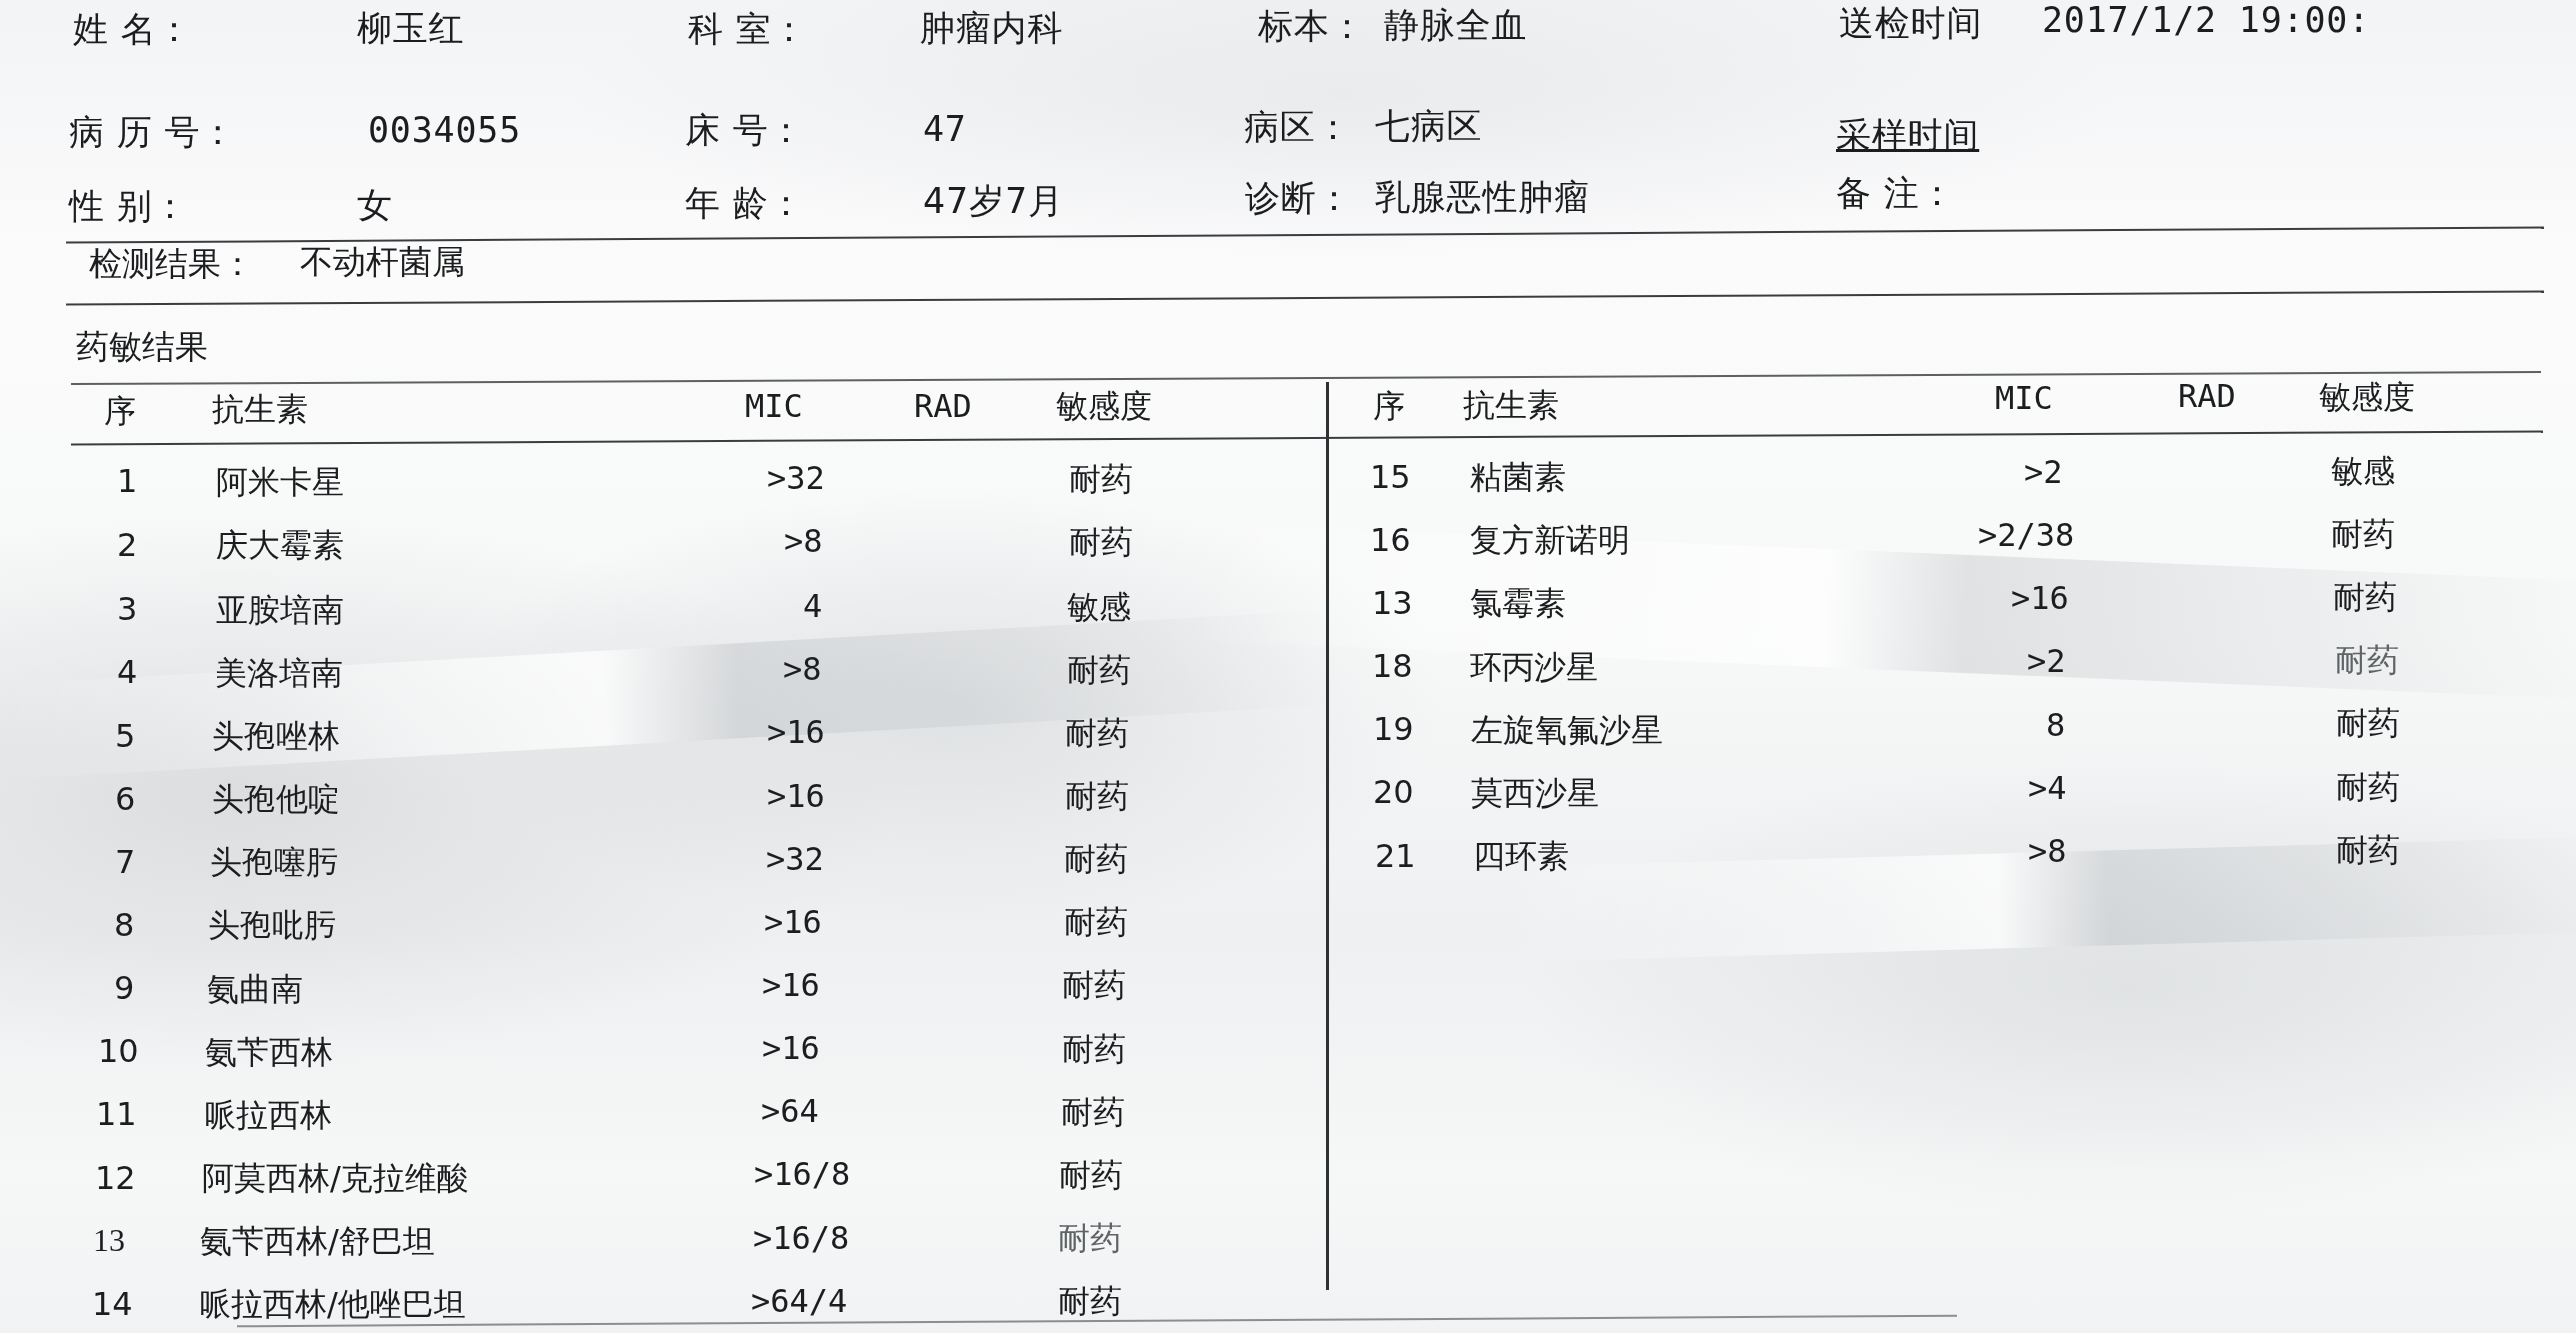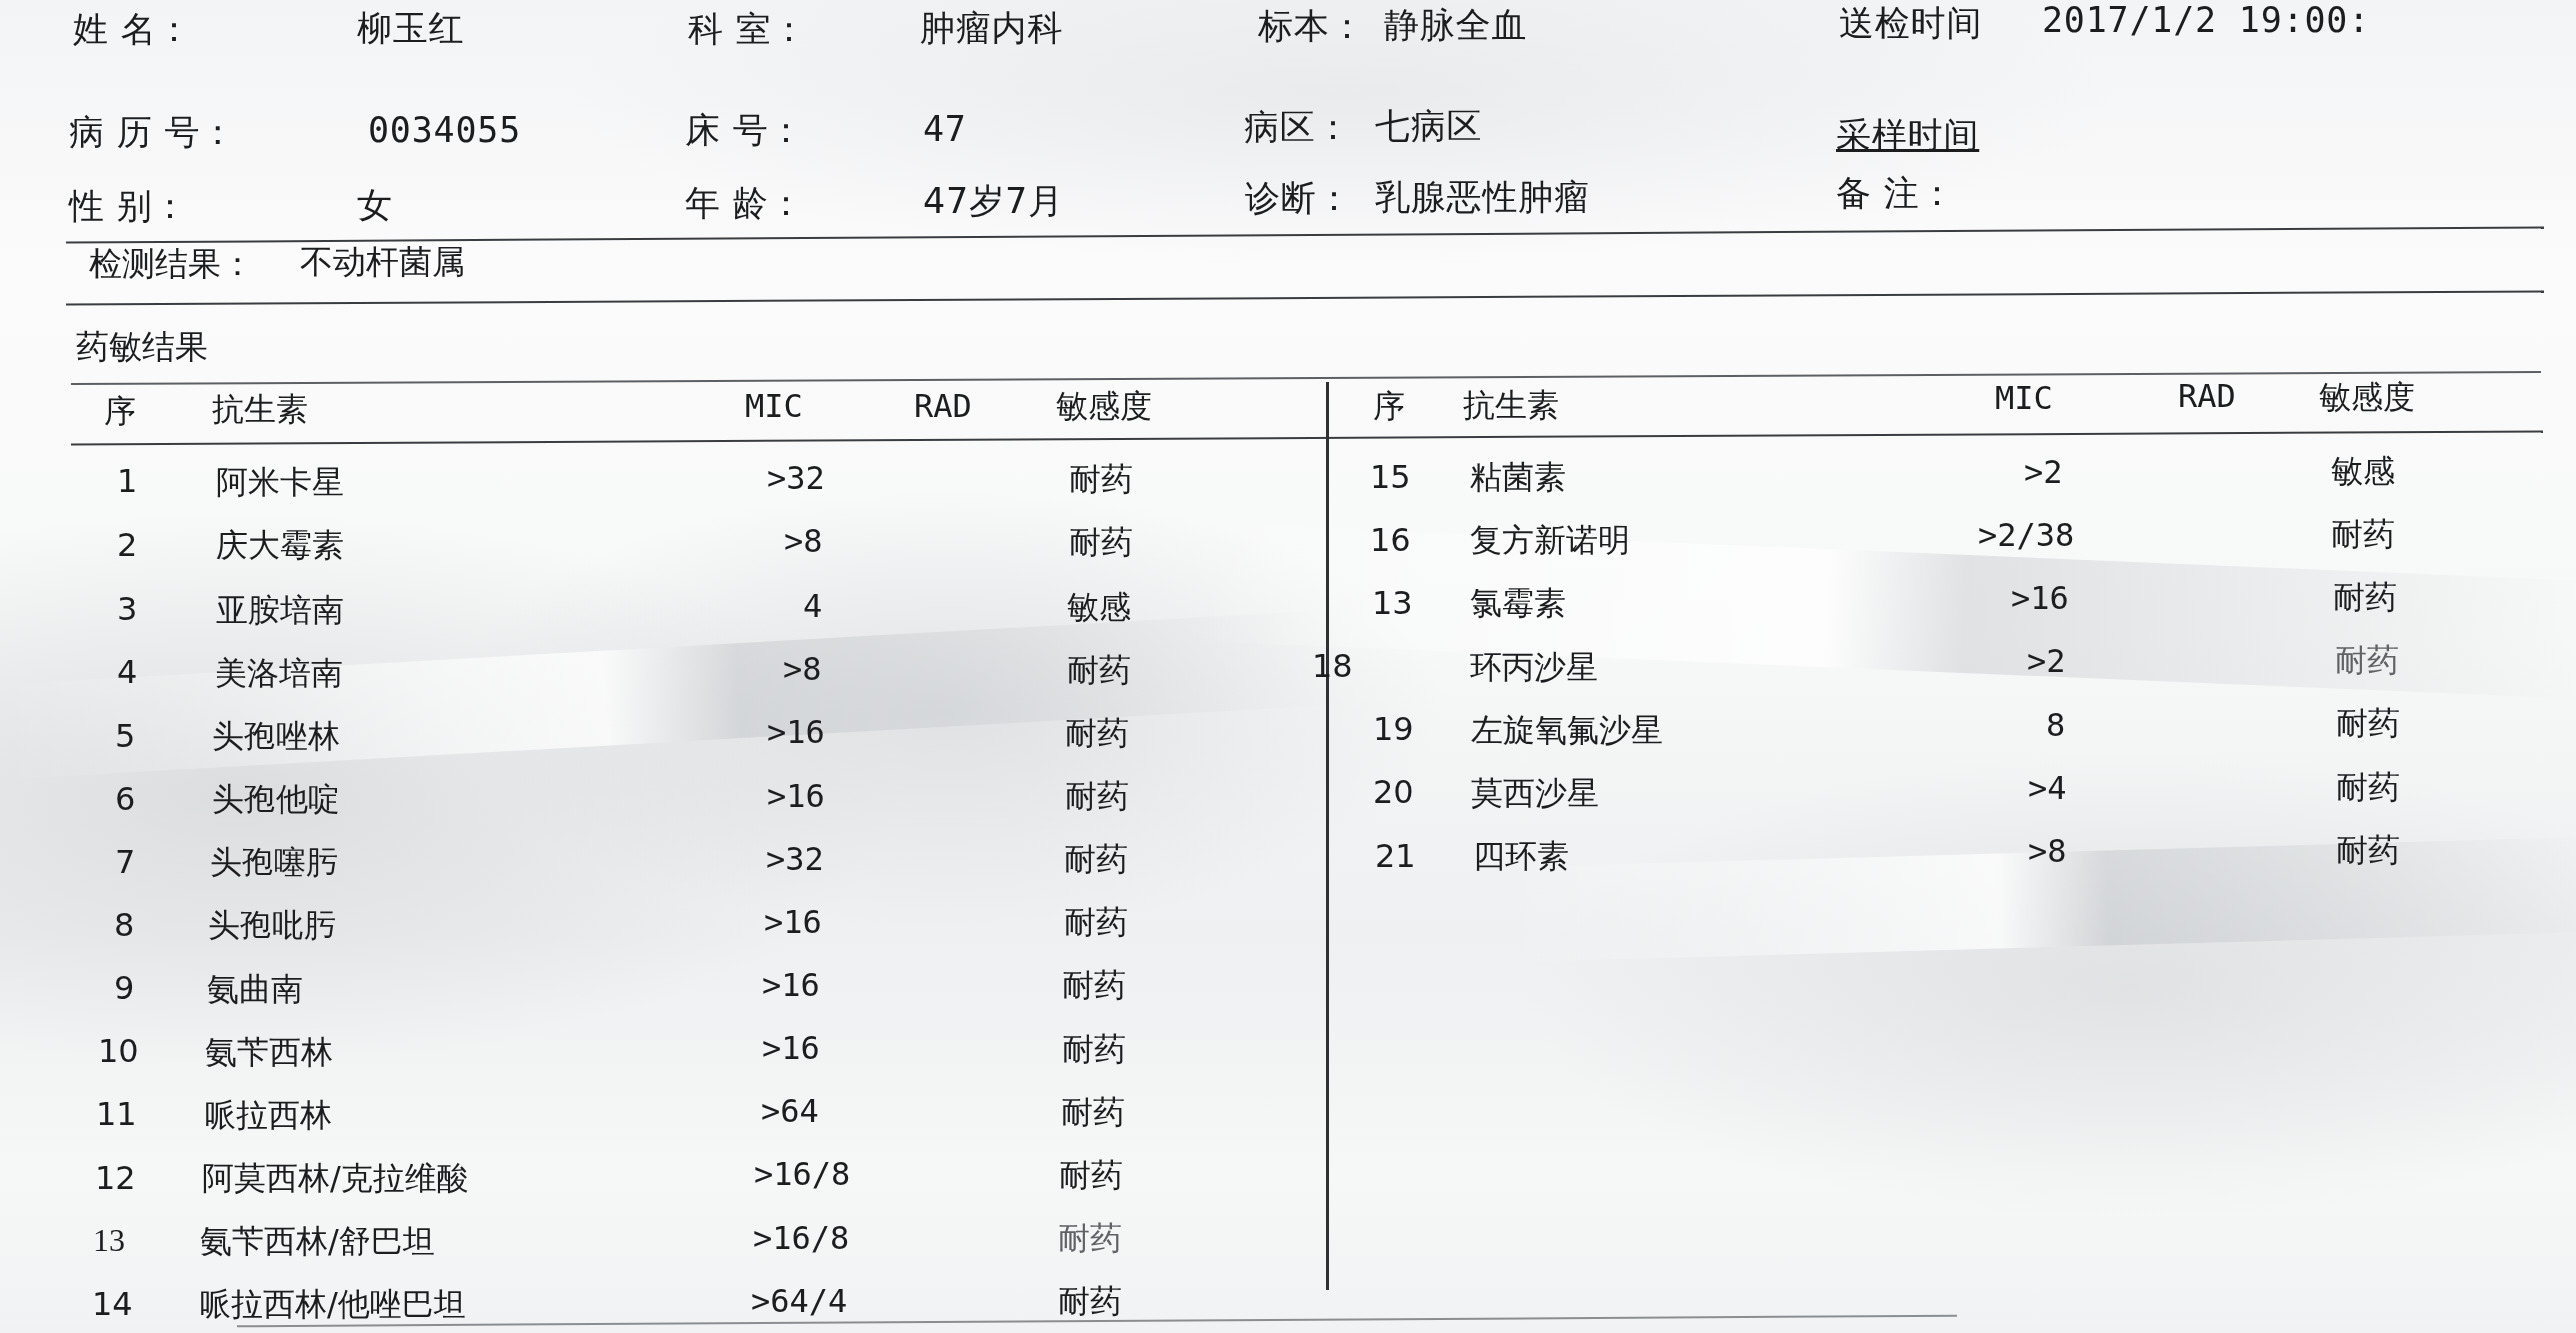--- a/index.html
+++ b/index.html
@@ -238,21 +238,21 @@
   <div class="cell num" style="left:1370px; top:521px;">16</div>
   <div class="cell name" style="left:1470px; top:519px;">复方新诺明</div>
   <div class="cell mic mono" style="left:1978px; top:516px;">&gt;2/38</div>
   <div class="cell sens" style="left:2331px; top:513px;">耐药</div>
 
   <div class="cell num" style="left:1372px; top:584px;">13</div>
   <div class="cell name" style="left:1470px; top:582px;">氯霉素</div>
   <div class="cell mic mono" style="left:2011px; top:579px;">&gt;16</div>
   <div class="cell sens" style="left:2333px; top:576px;">耐药</div>
 
-  <div class="cell num" style="left:1312px; top:647px;">18</div>
+  <div class="cell num" style="left:1372px; top:647px;">18</div>
   <div class="cell name" style="left:1470px; top:646px;">环丙沙星</div>
   <div class="cell mic mono" style="left:2027px; top:642px;">&gt;2</div>
   <div class="cell sens lighten" style="left:2335px; top:639px;">耐药</div>
 
   <div class="cell num" style="left:1373px; top:710px;">19</div>
   <div class="cell name" style="left:1471px; top:709px;">左旋氧氟沙星</div>
   <div class="cell mic mono" style="left:2046px; top:706px;">8</div>
   <div class="cell sens" style="left:2336px; top:702px;">耐药</div>
 
   <div class="cell num" style="left:1373px; top:773px;">20</div>

